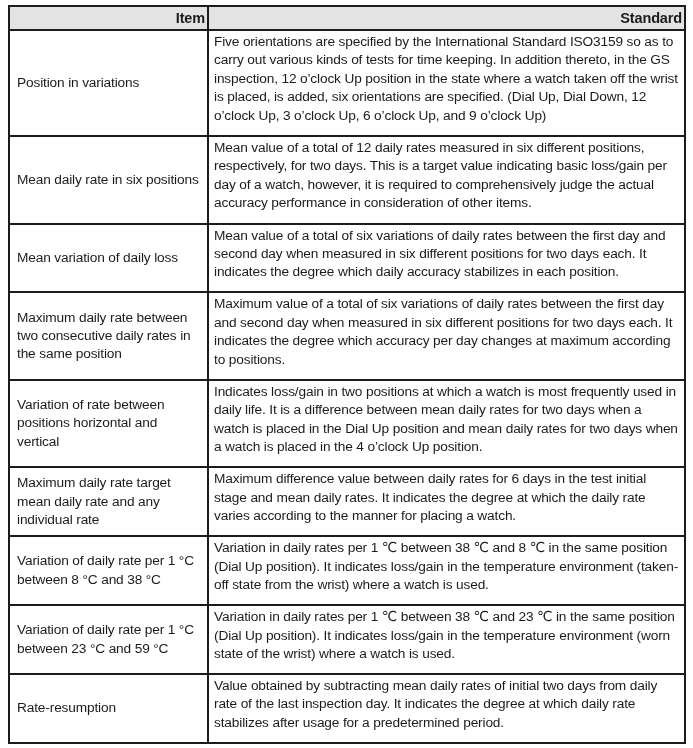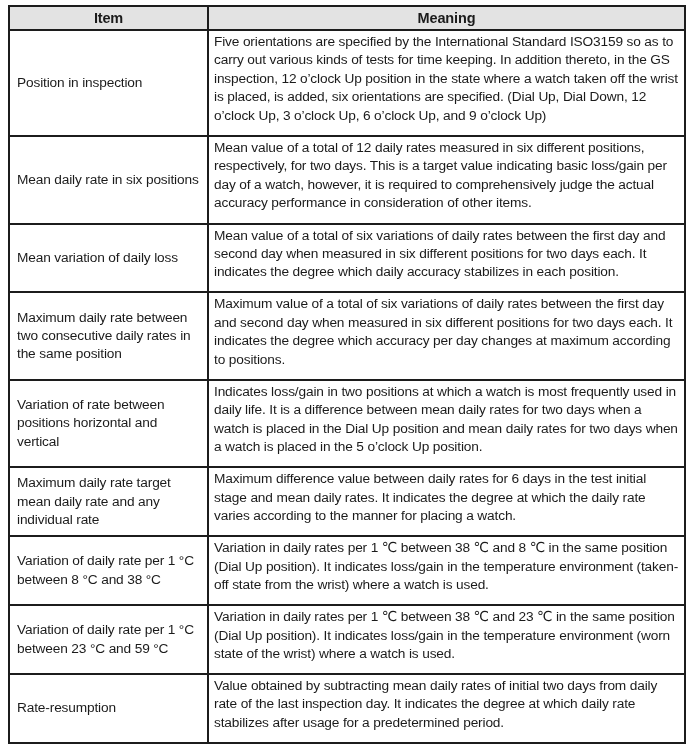--- a/index.html
+++ b/index.html
@@ -26,21 +26,21 @@
   .spec-table col.col-item{width:199px;}
   .spec-table th,
   .spec-table td{
     border:2px solid var(--border-color);
     letter-spacing:-0.15px;
   }
   .spec-table th{
     background:var(--header-bg);
     font-weight:bold;
     font-size:14.5px;
-    text-align:center;
+    text-align:right;
     padding:3px 2px;
     color:var(--text-color);
   }
   .spec-table td{
     font-size:13.7px;
     line-height:18.4px;
   }
   .spec-table td.item{
     vertical-align:middle;
     padding:3px 4px 3px 7px;
@@ -56,43 +56,43 @@
 
 <div class="page">
   <table class="spec-table">
     <colgroup>
       <col class="col-item">
       <col class="col-meaning">
     </colgroup>
     <thead>
       <tr>
         <th>Item</th>
-        <th>Meaning</th>
+        <th>Standard</th>
       </tr>
     </thead>
     <tbody>
       <tr>
-        <td class="item">Position in inspection</td>
+        <td class="item">Position in variations</td>
         <td class="meaning">Five orientations are specified by the International Standard ISO3159 so as to carry out various kinds of tests for time keeping. In addition thereto, in the GS inspection, 12 o’clock Up position in the state where a watch taken off the wrist is placed, is added, six orientations are specified. (Dial Up, Dial Down, 12 o’clock Up, 3 o’clock Up, 6 o’clock Up, and 9 o’clock Up)</td>
       </tr>
       <tr>
         <td class="item">Mean daily rate in six positions</td>
         <td class="meaning">Mean value of a total of 12 daily rates measured in six different positions, respectively, for two days. This is a target value indicating basic loss/gain per day of a watch, however, it is required to comprehensively judge the actual accuracy performance in consideration of other items.</td>
       </tr>
       <tr>
         <td class="item">Mean variation of daily loss</td>
         <td class="meaning">Mean value of a total of six variations of daily rates between the first day and second day when measured in six different positions for two days each. It indicates the degree which daily accuracy stabilizes in each position.</td>
       </tr>
       <tr>
         <td class="item">Maximum daily rate between two consecutive daily rates in the same position</td>
         <td class="meaning">Maximum value of a total of six variations of daily rates between the first day and second day when measured in six different positions for two days each. It indicates the degree which accuracy per day changes at maximum according to positions.</td>
       </tr>
       <tr>
         <td class="item">Variation of rate between positions horizontal and vertical</td>
-        <td class="meaning">Indicates loss/gain in two positions at which a watch is most frequently used in daily life. It is a difference between mean daily rates for two days when a watch is placed in the Dial Up position and mean daily rates for two days when a watch is placed in the 5 o’clock Up position.</td>
+        <td class="meaning">Indicates loss/gain in two positions at which a watch is most frequently used in daily life. It is a difference between mean daily rates for two days when a watch is placed in the Dial Up position and mean daily rates for two days when a watch is placed in the 4 o’clock Up position.</td>
       </tr>
       <tr>
         <td class="item">Maximum daily rate target mean daily rate and any individual rate</td>
         <td class="meaning">Maximum difference value between daily rates for 6 days in the test initial stage and mean daily rates. It indicates the degree at which the daily rate varies according to the manner for placing a watch.</td>
       </tr>
       <tr>
         <td class="item">Variation of daily rate per 1 °C between 8 °C and 38 °C</td>
         <td class="meaning">Variation in daily rates per 1 ℃ between 38 ℃ and 8 ℃ in the same position (Dial Up position). It indicates loss/gain in the temperature environment (taken-off state from the wrist) where a watch is used.</td>
       </tr>
       <tr>

